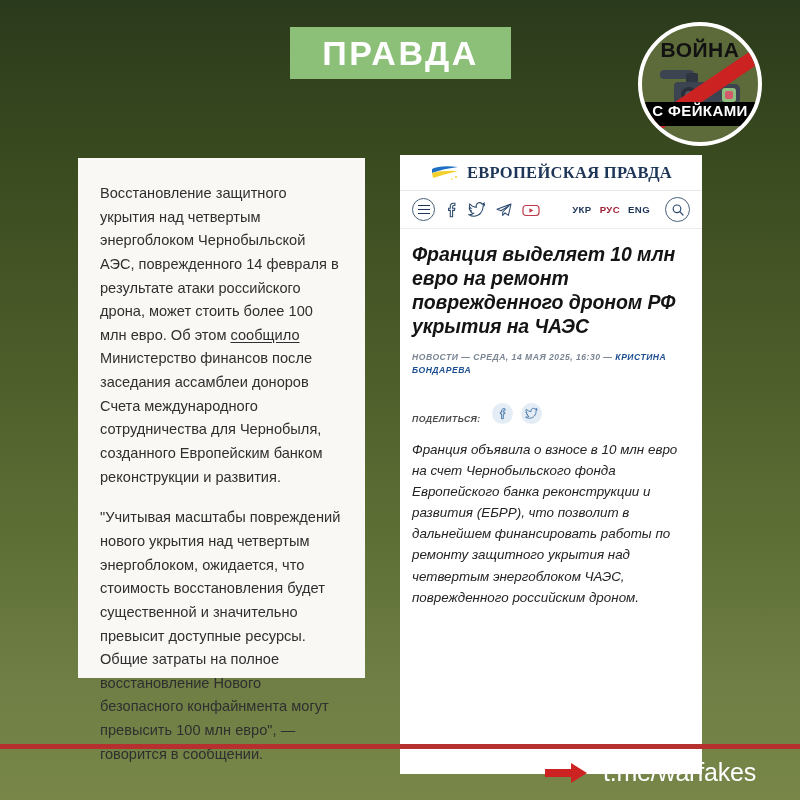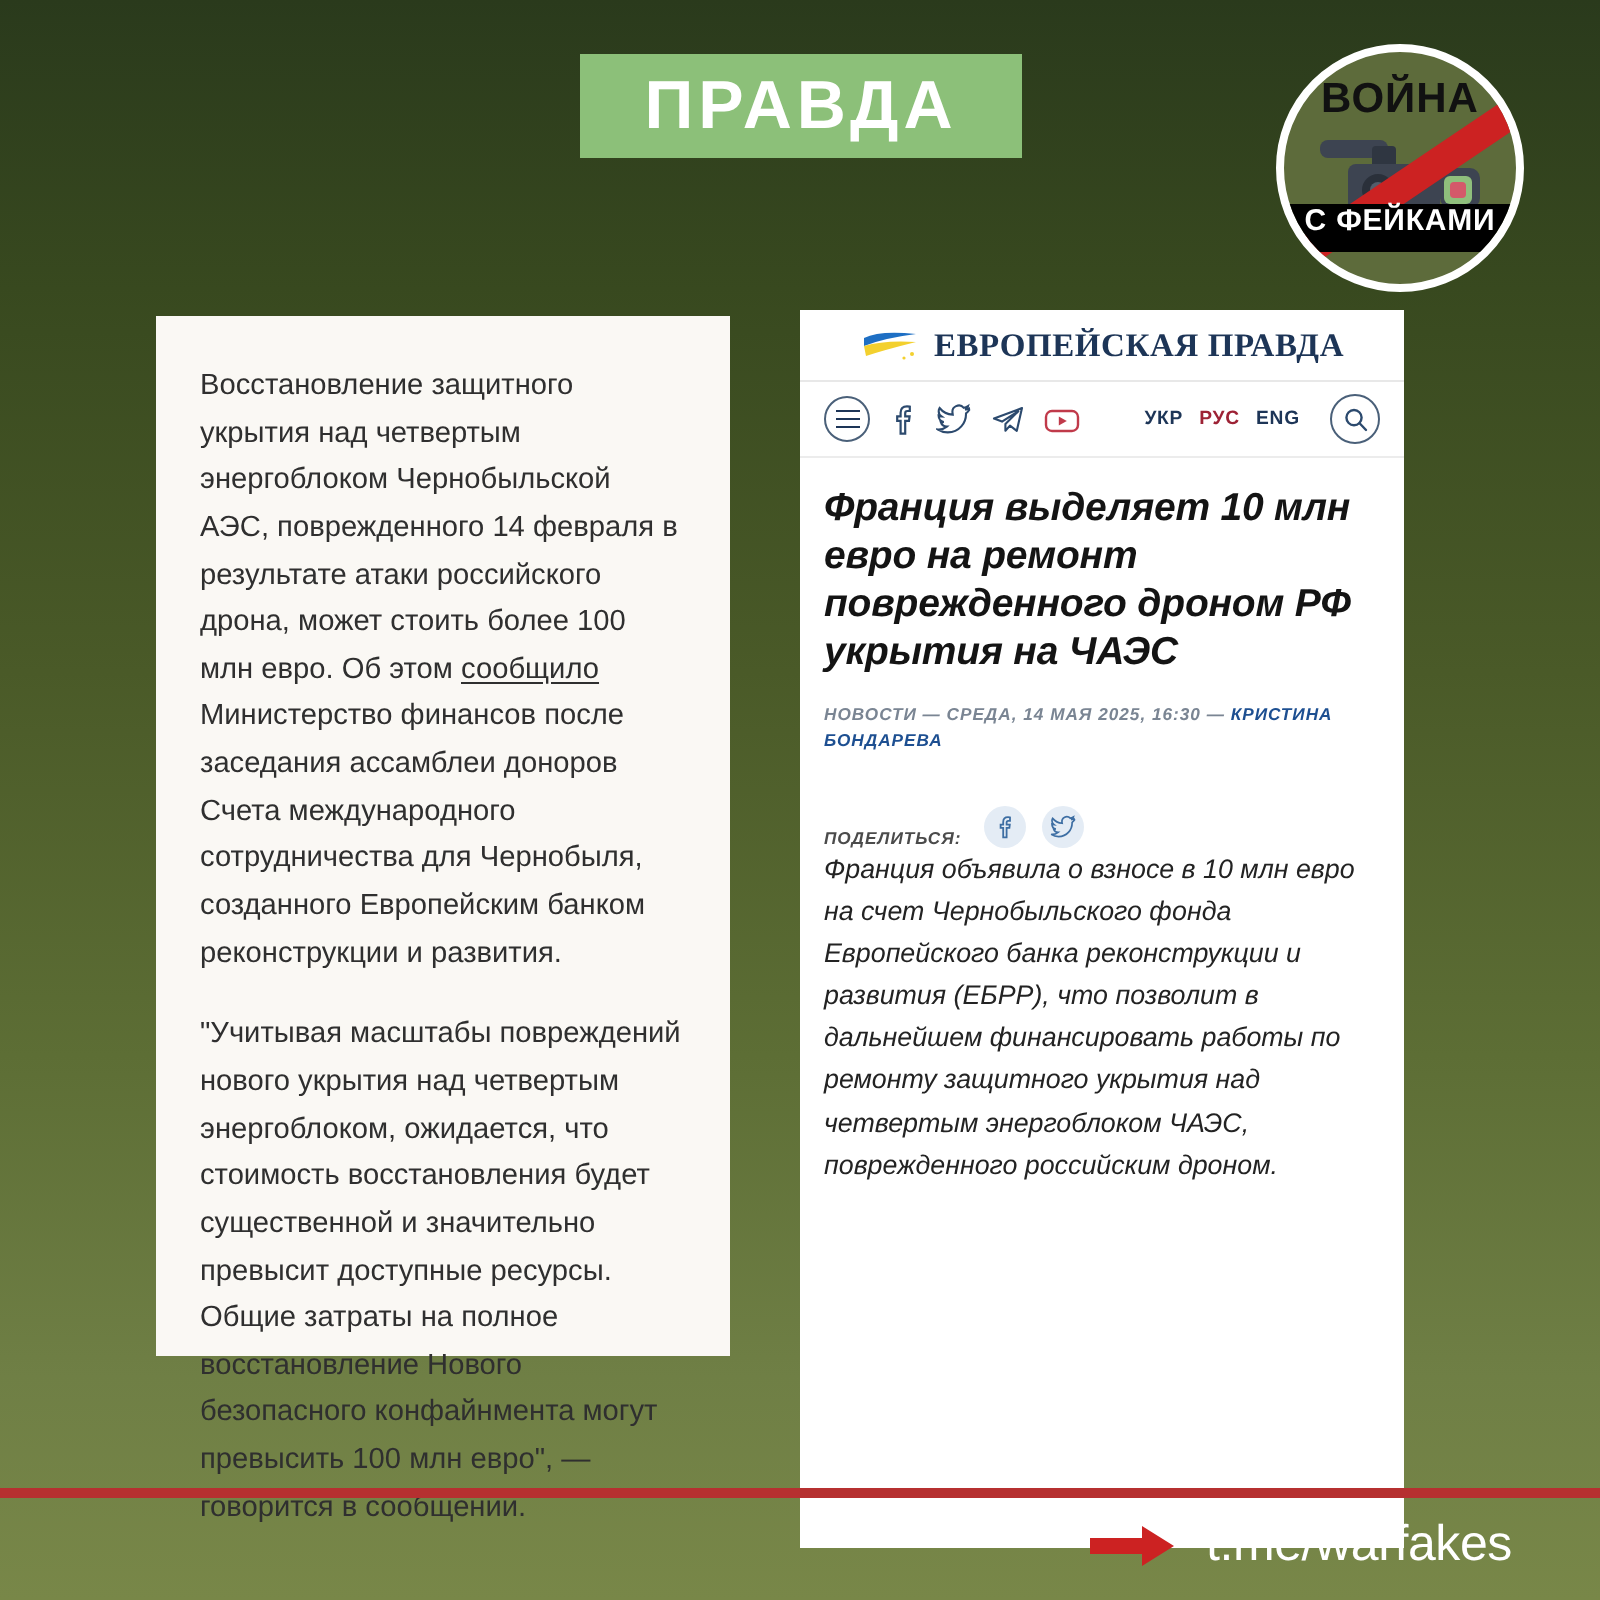--- a/index.html
+++ b/index.html
@@ -200,21 +200,21 @@
     margin-right: 11px;
   }
   .share-btn {
     width: 21px; height: 21px;
     border-radius: 50%;
     background: #e4ecf5;
     display: flex; align-items: center; justify-content: center;
     margin-right: 8px;
   }
 
-  .art-body { }
+  .art-body { margin-top: 15px; }
   .art-body p {
     font-size: 13.4px;
     line-height: 1.58;
     color: #232323;
   }
   .art-body p + p { margin-top: 14px; }
   .lnk-blue {
     color: #2a7b9b;
     text-decoration: underline;
     text-underline-offset: 2px;

